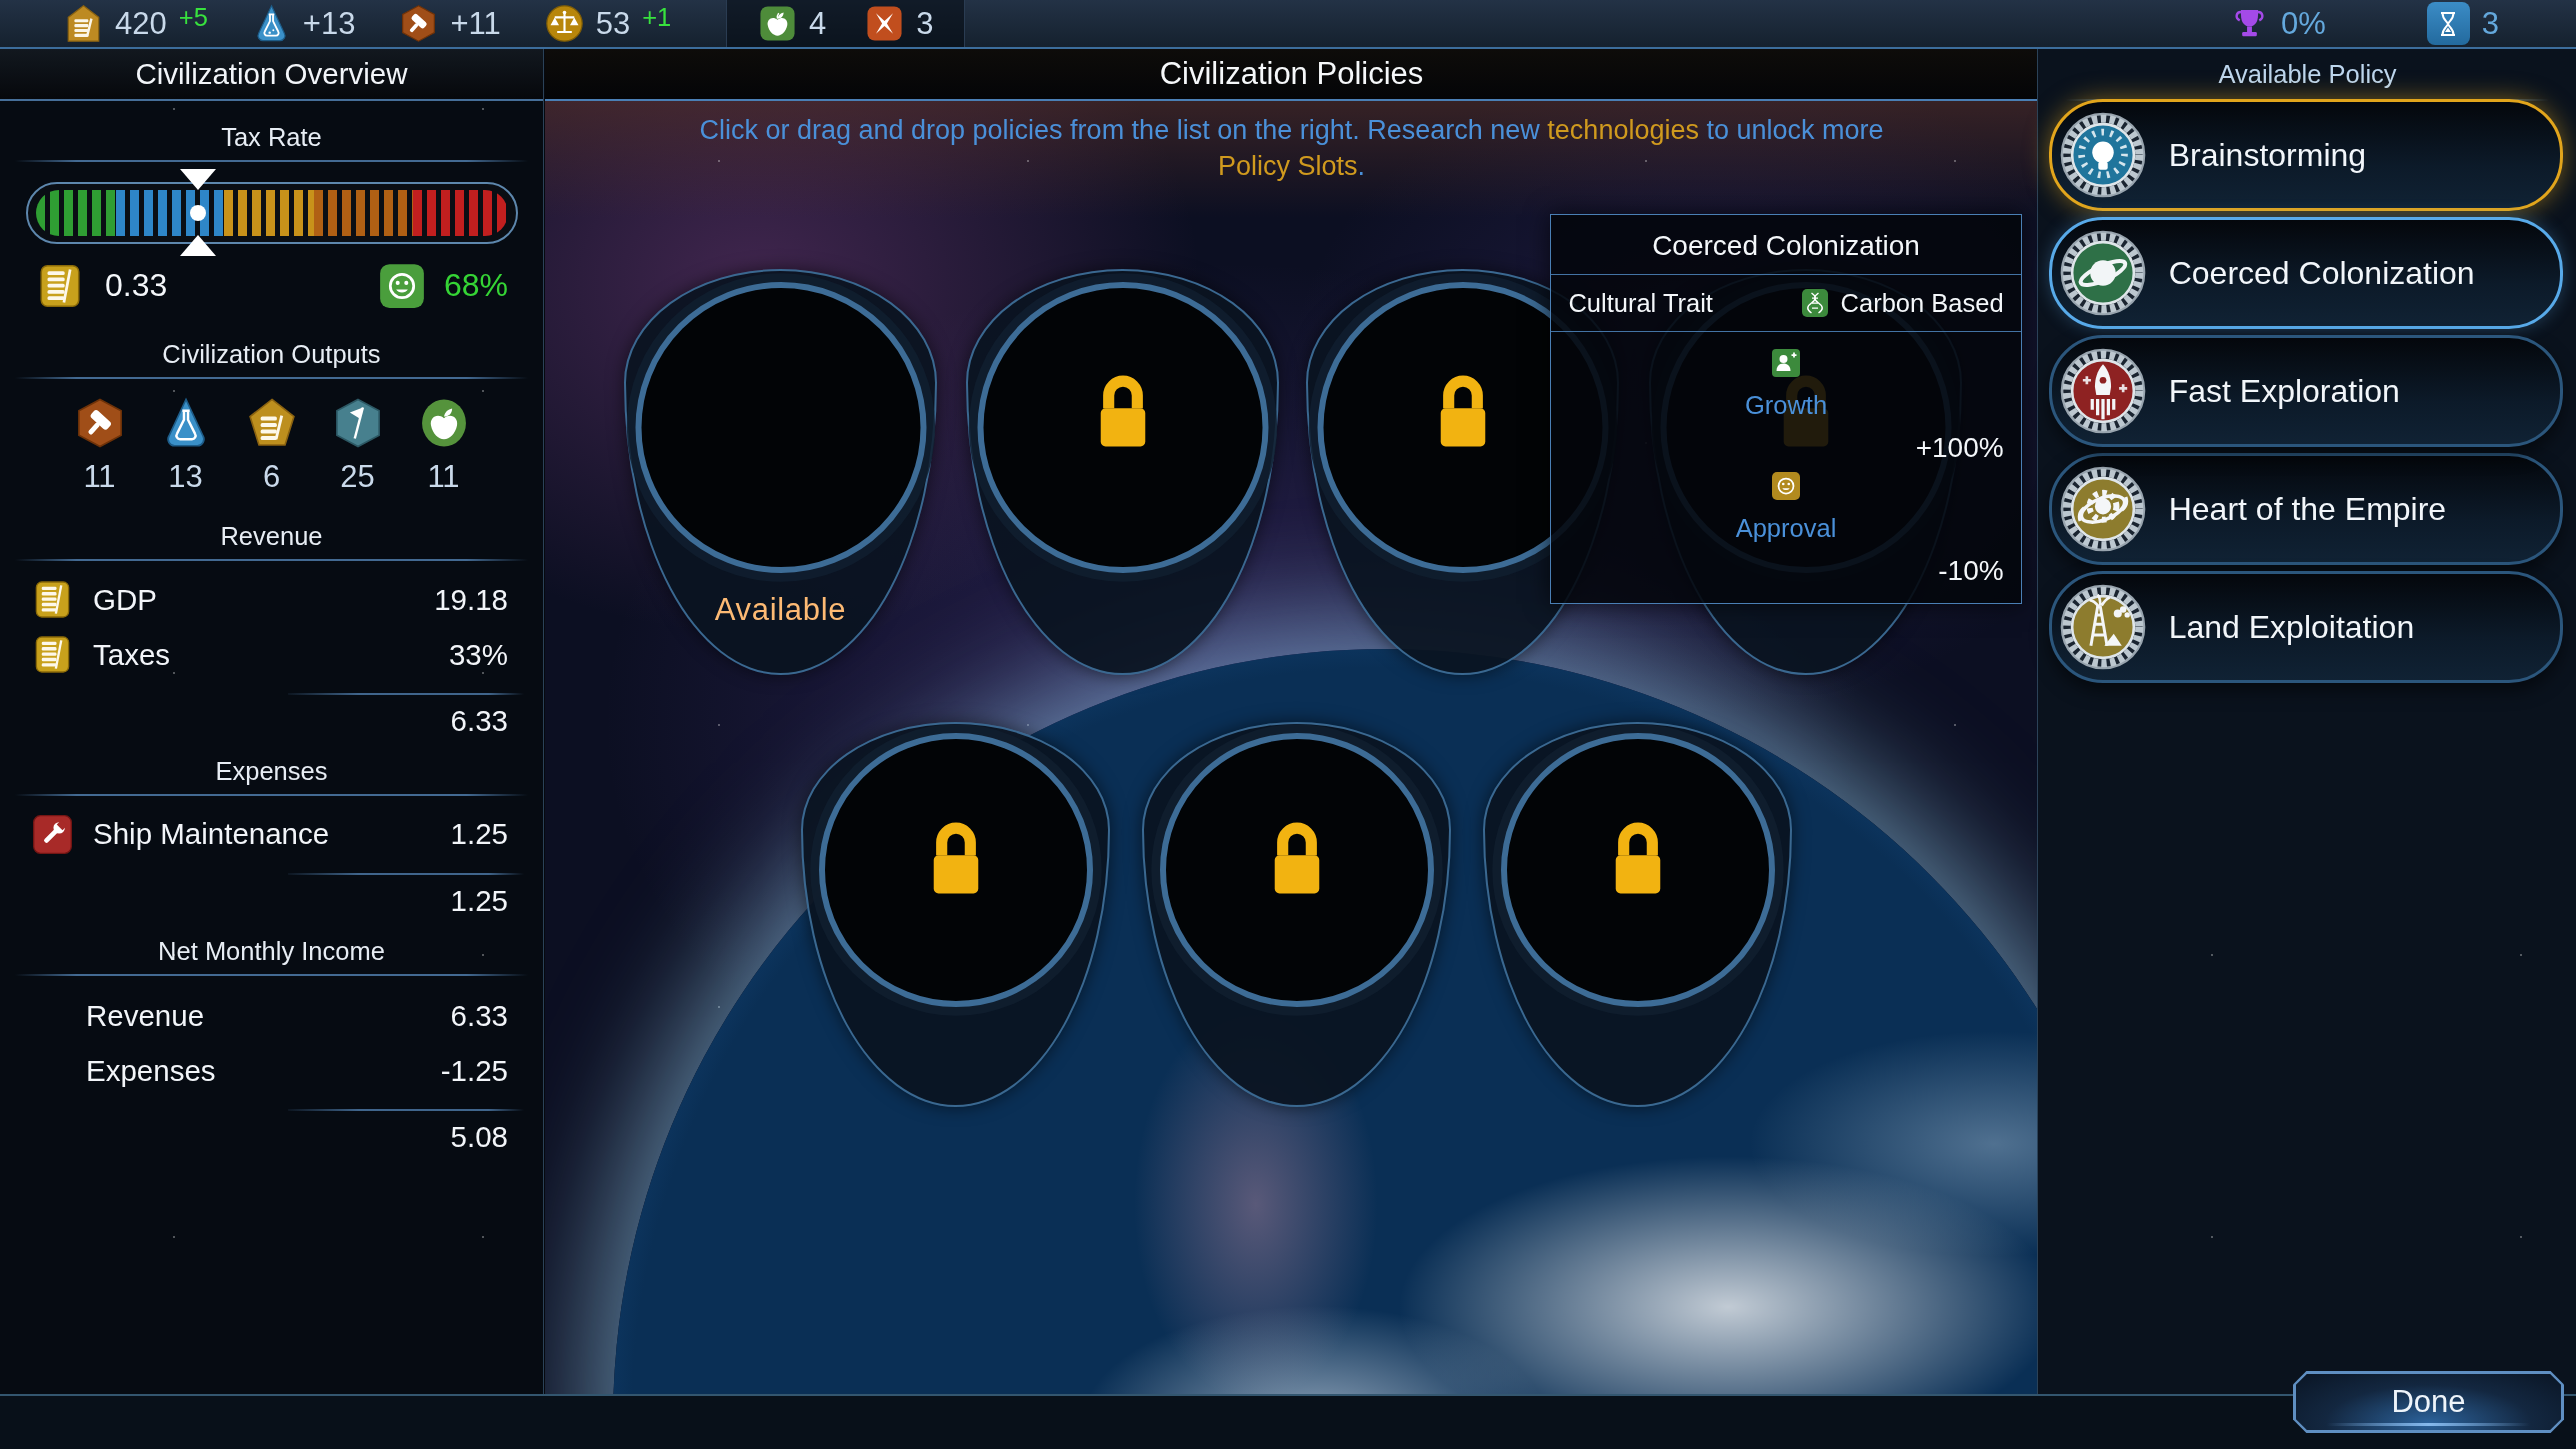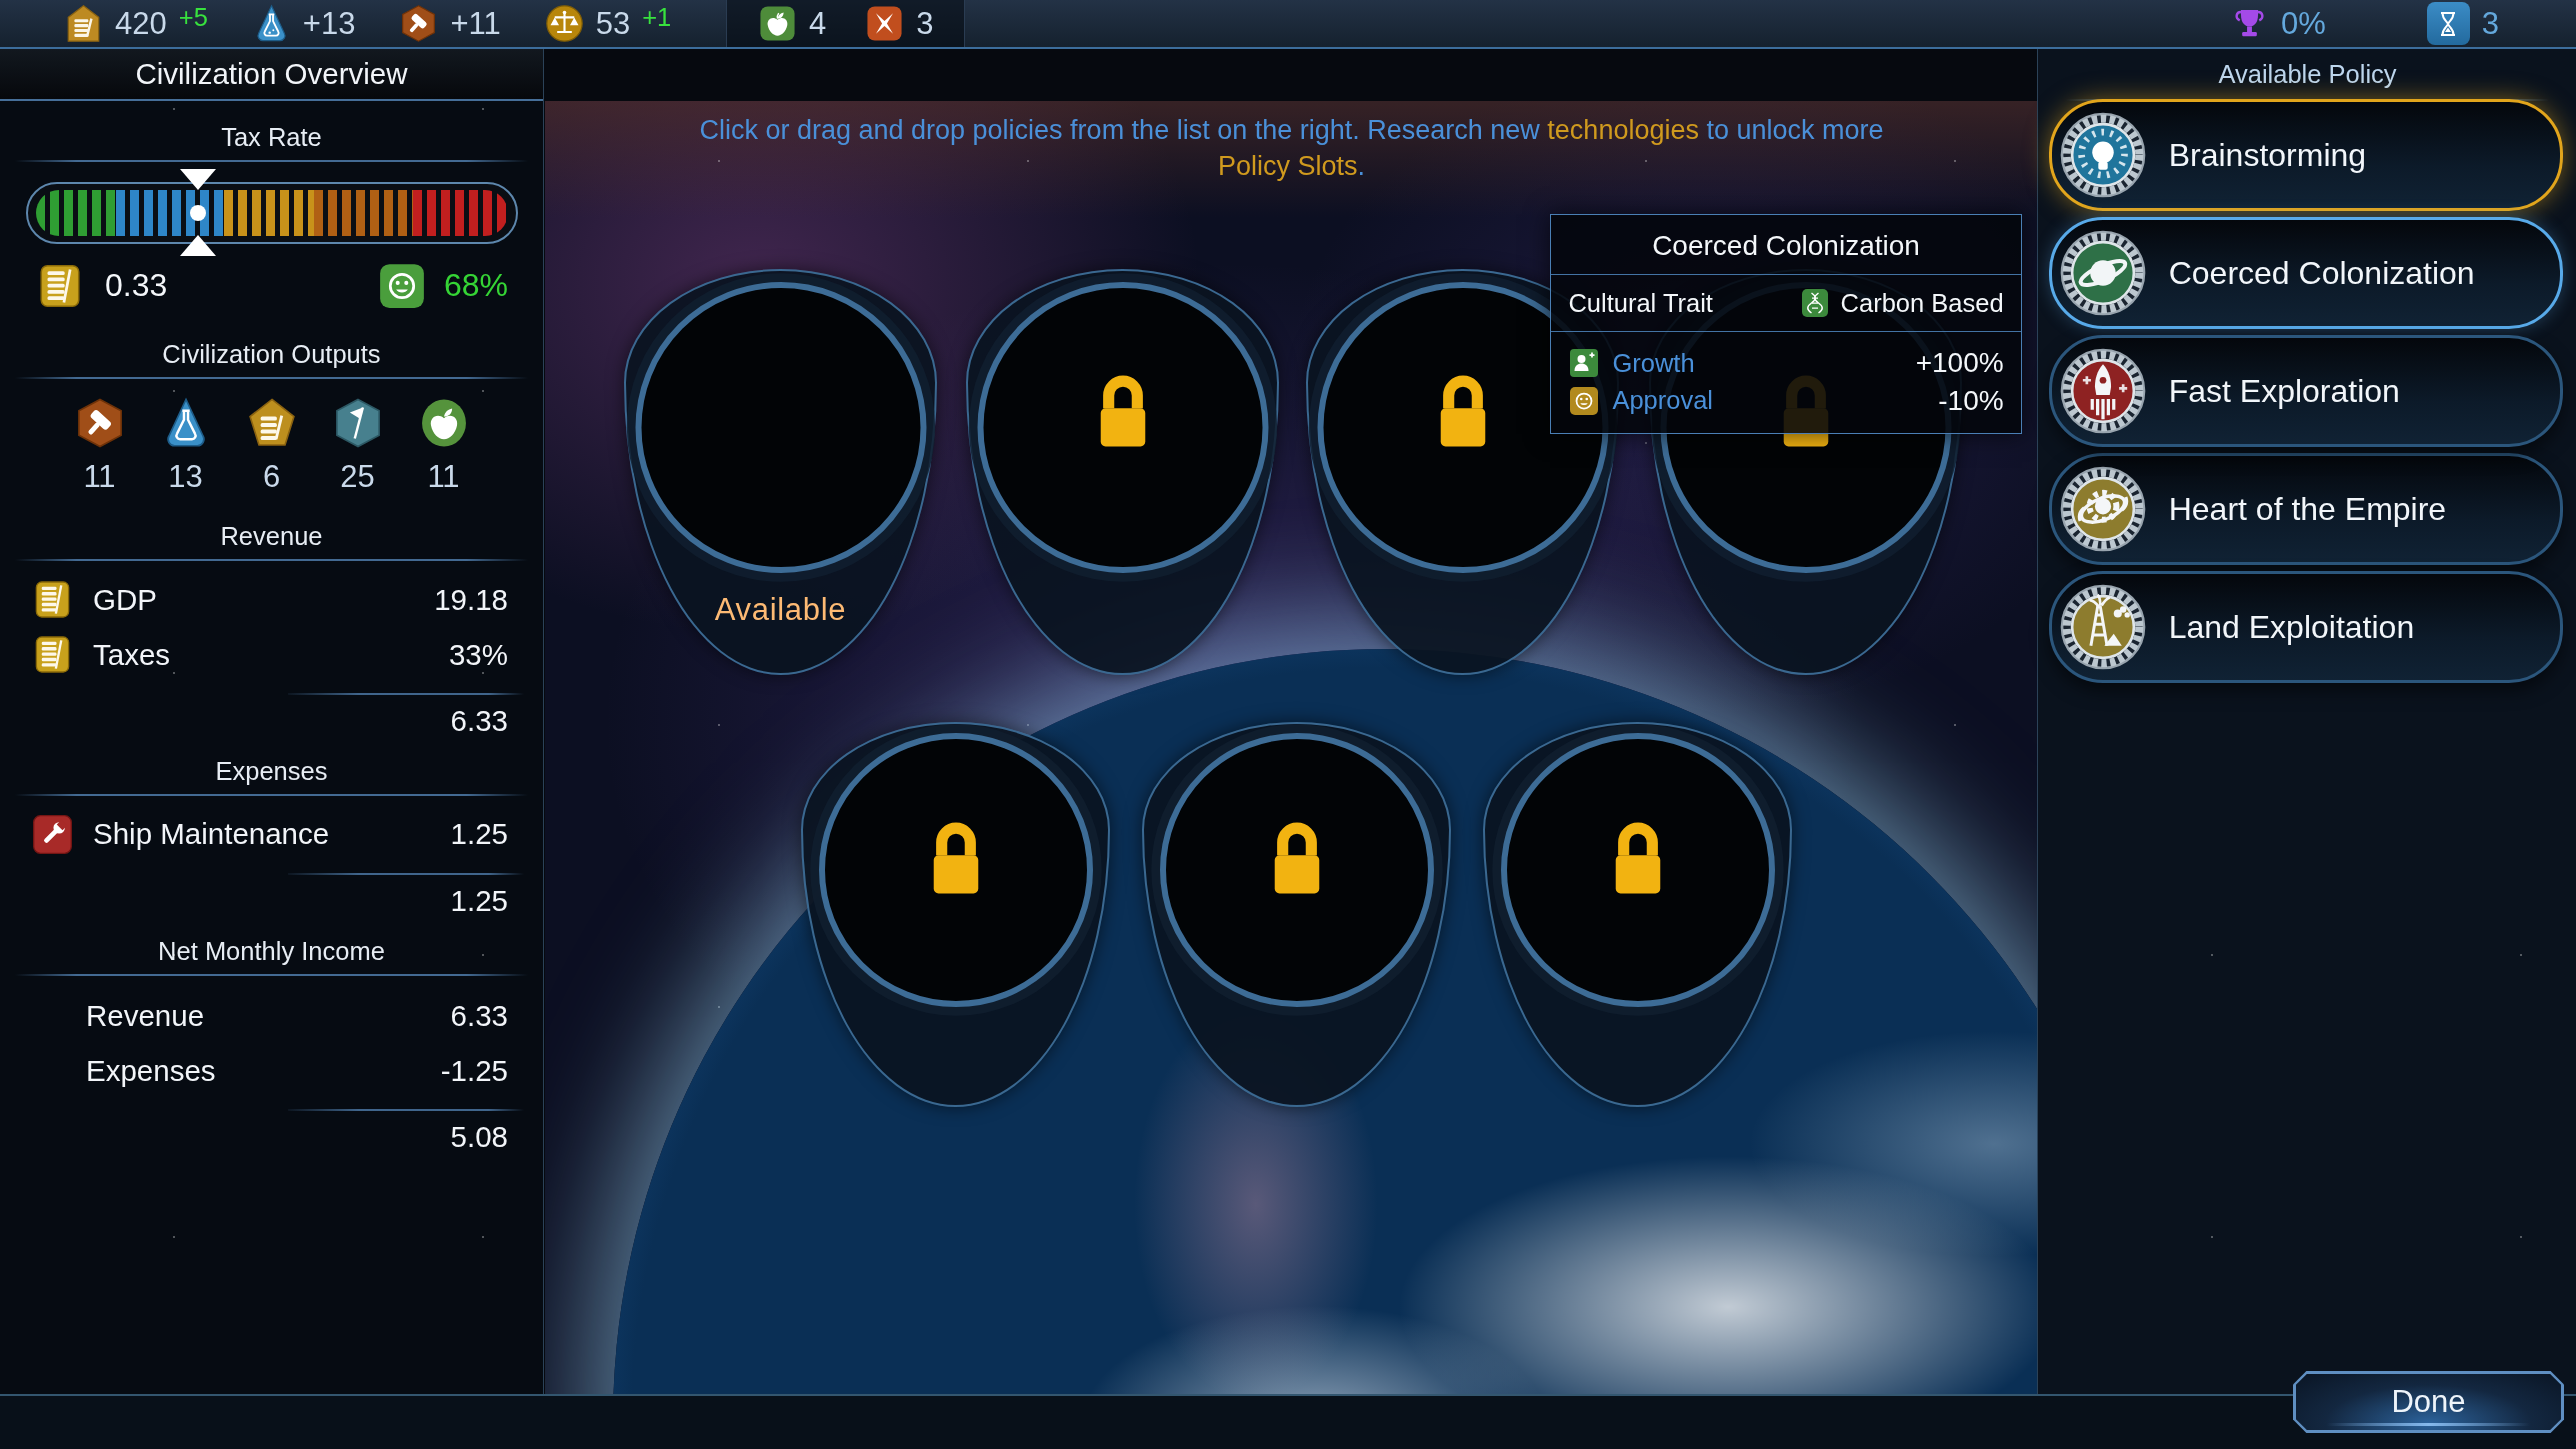--- a/index.html
+++ b/index.html
@@ -110,21 +110,21 @@
   .slot .avail{position:absolute;left:0;right:0;top:321px;text-align:center;
     font-size:31px;color:#fdba74;letter-spacing:0.7px;}
   .tooltip{position:absolute;z-index:6;left:1005px;top:113px;width:470px;
     background:rgba(3,6,11,.88);border:1.3px solid #4a7fb5;box-shadow:0 0 23px rgba(0,0,0,.65);}
   .tt-title{font-size:28px;color:#f4f7fa;text-align:center;padding:14.8px 6.7px 12px;}
   .tt-div{height:1.3px;background:rgba(74,127,181,.9);}
   .tt-trait{display:flex;align-items:center;padding:12px 17.4px;font-size:25.5px;color:#f4f7fa;}
   .tt-trait .ticon{width:32px;height:32px;margin:0 9.4px 0 auto;}
   .tt-body{padding:13.4px 17.4px 4px;font-size:25px;line-height:1.33;color:#4a90d9;}
   .tt-effects{padding:9.4px 17.4px 16px;}
-  .tt-eff{display:flex;align-items:center;gap:12px;font-size:25.5px;color:#4a90d9;margin-top:5.4px;}
+  .tt-eff{display:flex;align-items:center;gap:12px;font-size:25.5px;color:#4a90d9;margin-top:5.4px;flex-direction:column;}
   .tt-eff .eicon{width:32px;height:32px;}
   .tt-eff .ev{margin-left:auto;font-size:28px;color:#f4f7fa;}
 
   
   .right-panel{position:absolute;left:2037px;top:49px;width:539px;height:1345px;
     background:#0a121d;border-left:1.3px solid #2b4258;z-index:5;}
   .rp-title{text-align:center;font-size:25.5px;color:#bdd6ee;margin-top:10.7px;}
   .rp-div{margin:10.7px 28px 0;height:2px;
     background:linear-gradient(90deg,rgba(70,111,153,0),rgba(70,111,153,.95) 12% 88%,rgba(70,111,153,0));}
   .policy{position:absolute;left:10.7px;width:508px;height:106px;border-radius:54px;
@@ -396,20 +396,23 @@
     </div>
     <div class="lrow" style="padding-left:86px;">
       <span class="lbl">Expenses</span>
       <span class="val">-1.25</span>
     </div>
     <div class="subdivider"></div>
     <div class="total-row">5.08</div>
   </div>
 
   <div class="center-panel">
+    <div class="center-header">
+      <span>Civilization Policies</span>
+    </div>
     <div class="center-body">
       <div class="stars" style="z-index:1;"></div>
       <div class="planet"></div>
       <div class="planet-clouds"></div>
 
       <div class="instruction">
         <span class="ins-blue">Click or drag and drop policies from the list on the right. Research new </span><span class="ins-gold">technologies</span><span class="ins-blue"> to unlock more </span><span class="ins-gold">Policy Slots</span><span class="ins-blue">.</span>
       </div>
 
       <div class="slot slot-top" style="left:79px;top:168px;">

